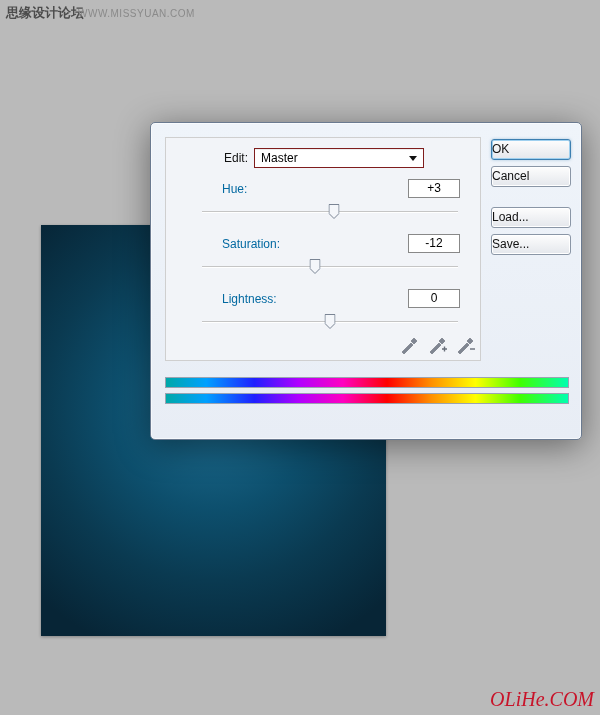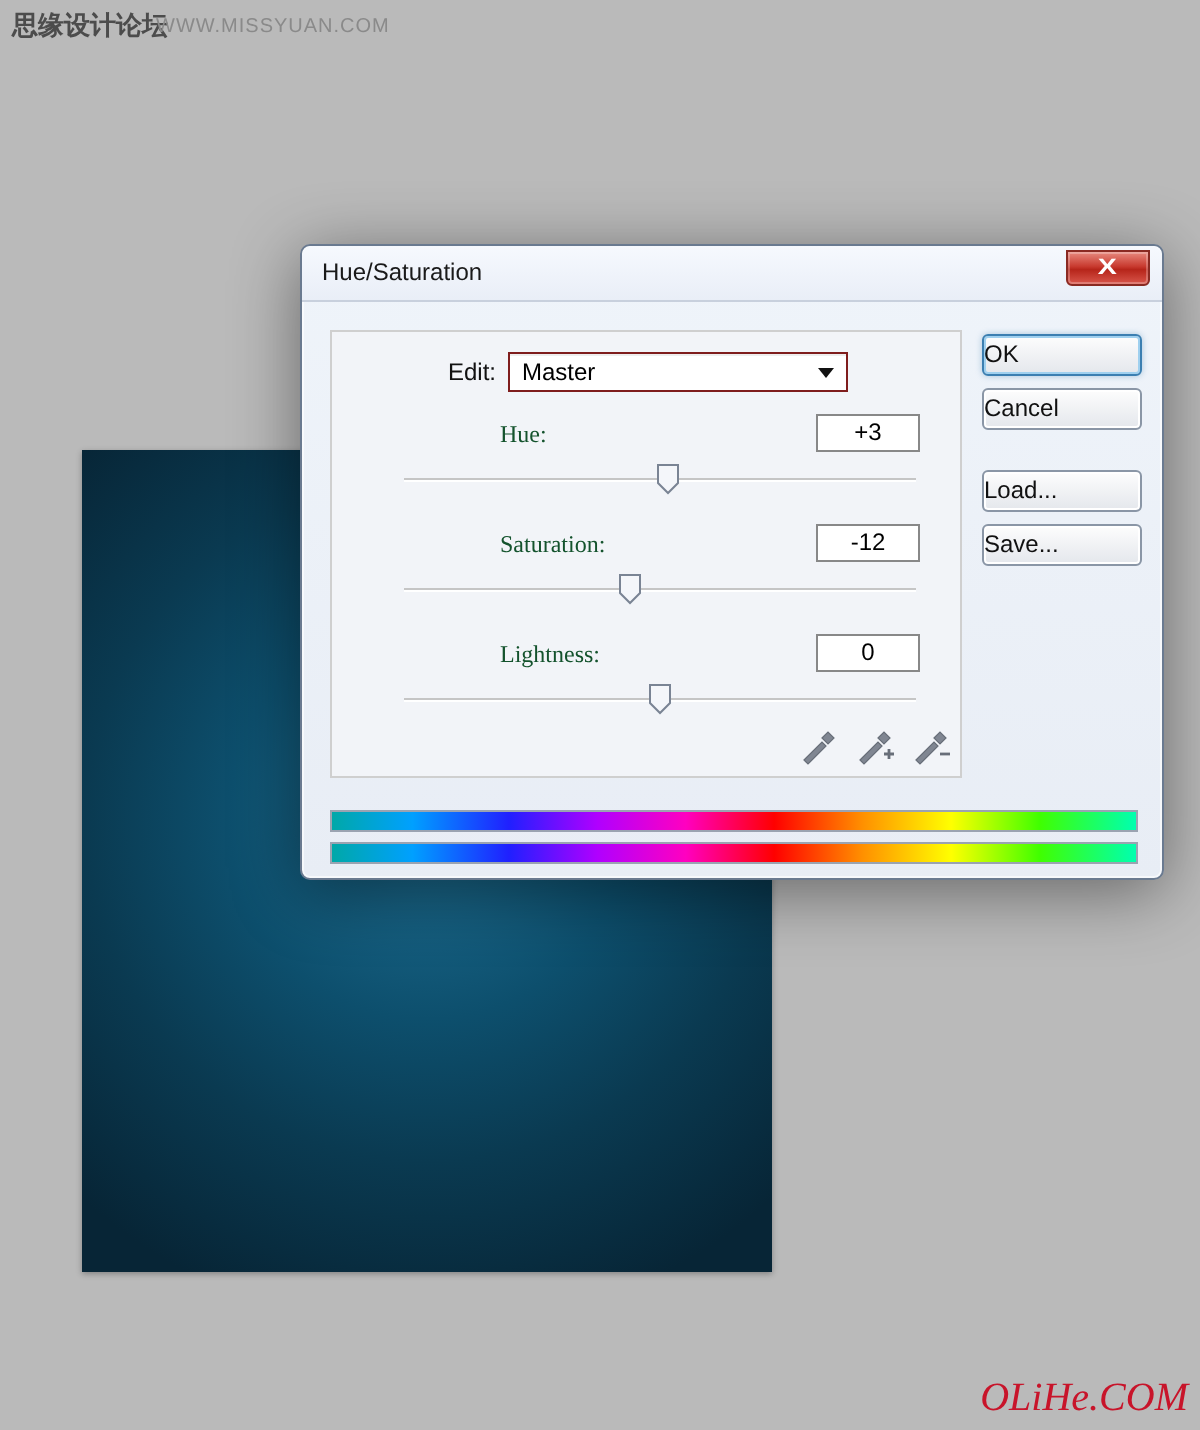--- a/index.html
+++ b/index.html
@@ -96,21 +96,21 @@
   .combo-arrow {
     position: absolute; right: 6px; top: 7px;
     width: 0; height: 0;
     border-left: 4px solid transparent;
     border-right: 4px solid transparent;
     border-top: 5px solid #111;
   }
   .hue-row   { top: 44px; }
   .sat-row   { top: 99px; }
   .light-row { top: 154px; }
-  .param-lbl { position: absolute; left: 84px; top: 0; color:#14532d;font-family:Liberation Serif, serif; }
+  .param-lbl { position: absolute; left: 56px; top: 0; color:#0369a1; }
   .valbox {
     position: absolute; right: 20px; top: -3px;
     width: 52px; height: 19px;
     background: #fff; border: 1px solid #888;
     text-align: center; line-height: 17px;
     font-family: Tahoma, Arial, sans-serif;
   }
   .slider {
     position: absolute; left: 36px; top: 22px;
     width: 256px; height: 16px;
@@ -173,26 +173,20 @@
   .spectrum + .spectrum { margin-top: 5px; }
 </style>
 </head>
 <body>
 
 <div class="top-caption">思缘设计论坛</div>
 <div class="top-url">WWW.MISSYUAN.COM</div>
 <div class="canvas-bg"></div>
 
 <div class="dialog">
-  <div class="titlebar">
-    <span class="titlebar-text">Hue/Saturation</span>
-    <div class="close-btn">
-      <span class="close-x">X</span>
-    </div>
-  </div>
 
   <div class="dialog-body">
 
     <div class="main-group">
 
       <div class="row edit-row">
         <span class="lbl">Edit:</span>
         <div class="combo">
           <span>Master</span>
           <div class="combo-arrow"></div>

